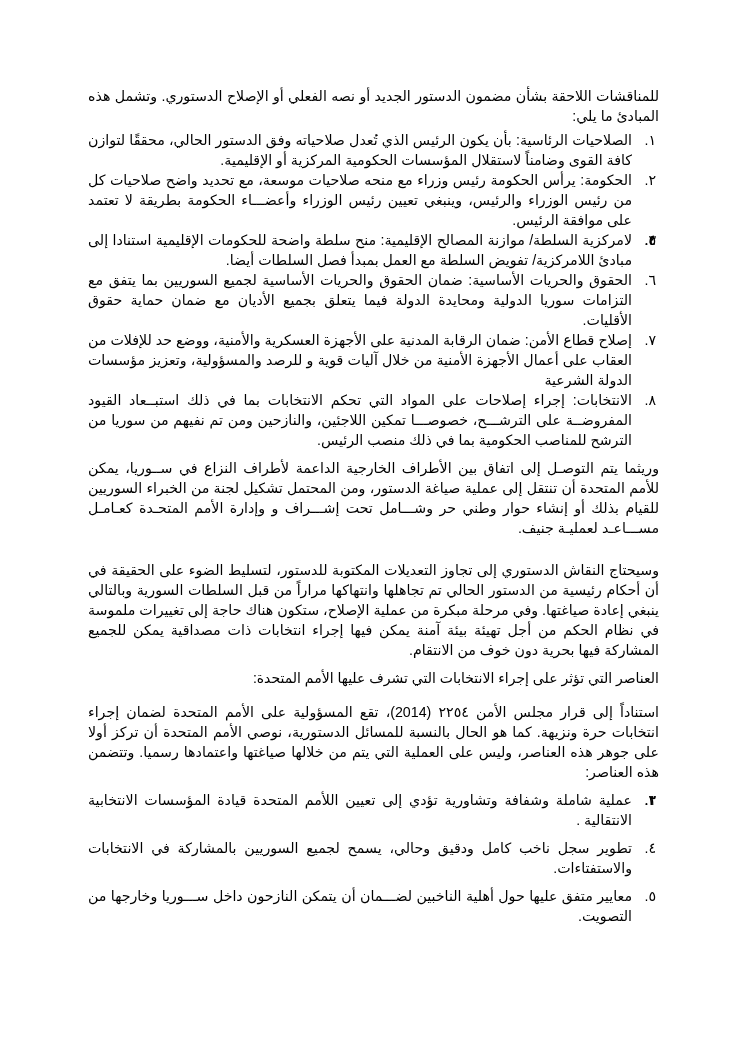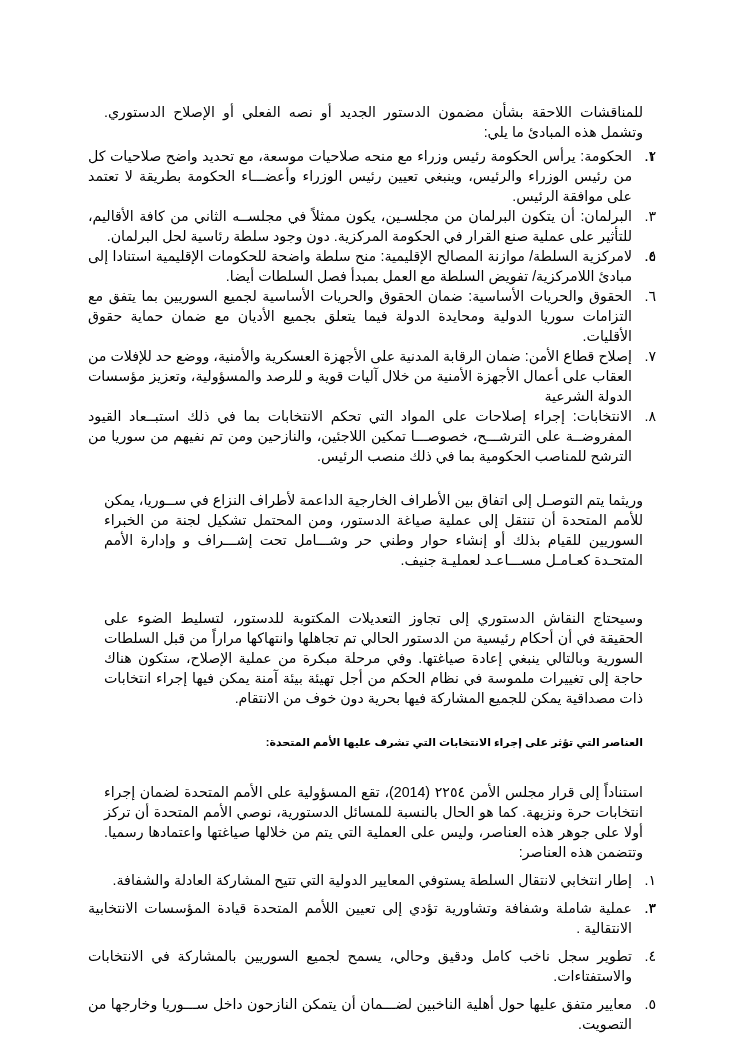--- a/index.html
+++ b/index.html
@@ -19,21 +19,21 @@
       position: absolute;
       left: 88px;
       right: 88px;
       top: 86px;
       direction: rtl;
       text-align: justify;
       font-size: 14.2px;
       line-height: 20px;
     }
     p {
-      margin: 16px;
+      margin: 0;
     }
     .para {
       margin-bottom: 0;
     }
     .gap-s { height: 8px; }
     .gap-m { height: 22px; }
     .gap-l { height: 14px; }
     ol.list {
       list-style: none;
       margin: 4px 0 0 0;
@@ -64,35 +64,35 @@
       text-align: justify;
     }
     ol.list2 li .num {
       position: absolute;
       right: 3px;
       top: 0;
       width: 22px;
       text-align: right;
     }
     .heading {
-      font-weight: bold;
-      font-size: 11px;
+      font-weight: normal;
+      font-size: 14px;
     }
   </style>
 </head>
 <body>
 
 <div class="page">
 
   <p class="para">للمناقشات اللاحقة بشأن مضمون الدستور الجديد أو نصه الفعلي أو الإصلاح الدستوري. وتشمل هذه المبادئ ما يلي:</p>
 
   <ol class="list">
-    <li><span class="num">١.</span></li>
+    <li><span class="num">١.</span><span>الصلاحيات الرئاسية: بأن يكون الرئيس الذي تُعدل صلاحياته وفق الدستور الحالي، محققًا لتوازن كافة القوى وضامناً لاستقلال المؤسسات الحكومية المركزية أو الإقليمية.</span></li>
     <li><span class="num">٢.</span><span>الحكومة: يرأس الحكومة رئيس وزراء مع منحه صلاحيات موسعة، مع تحديد واضح صلاحيات كل من رئيس الوزراء والرئيس، وينبغي تعيين رئيس الوزراء وأعضـــاء الحكومة بطريقة لا تعتمد على موافقة الرئيس.</span></li>
-    <li><span class="num">٣.</span><span>البرلمان: أن يتكون البرلمان من مجلسـين، يكون ممثلاً في مجلســه الثاني من كافة الأقاليم، للتأثير على عملية صنع القرار في الحكومة المركزية. دون وجود سلطة رئاسية لحل البرلمان.</span></li>
+    <li><span class="num">٣.</span></li>
     <li><span class="num">٤.</span></li>
     <li><span class="num">٥.</span><span>لامركزية السلطة/ موازنة المصالح الإقليمية: منح سلطة واضحة للحكومات الإقليمية استنادا إلى مبادئ اللامركزية/ تفويض السلطة مع العمل بمبدأ فصل السلطات أيضا.</span></li>
     <li><span class="num">٦.</span><span>الحقوق والحريات الأساسية: ضمان الحقوق والحريات الأساسية لجميع السوريين بما يتفق مع التزامات سوريا الدولية ومحايدة الدولة فيما يتعلق بجميع الأديان مع ضمان حماية حقوق الأقليات.</span></li>
     <li><span class="num">٧.</span><span>إصلاح قطاع الأمن: ضمان الرقابة المدنية على الأجهزة العسكرية والأمنية، ووضع حد للإفلات من العقاب على أعمال الأجهزة الأمنية من خلال آليات قوية و للرصد والمسؤولية، وتعزيز مؤسسات الدولة الشرعية</span></li>
     <li><span class="num">٨.</span><span>الانتخابات: إجراء إصلاحات على المواد التي تحكم الانتخابات بما في ذلك استبــعاد القيود المفروضــة على الترشـــح، خصوصـــا تمكين اللاجئين، والنازحين ومن تم نفيهم من سوريا من الترشح للمناصب الحكومية بما في ذلك منصب الرئيس.</span></li>
   </ol>
 
   <div class="gap-s"></div>
 
   <p class="para">وريثما يتم التوصـل إلى اتفاق بين الأطراف الخارجية الداعمة لأطراف النزاع في ســوريا، يمكن للأمم المتحدة أن تنتقل إلى عملية صياغة الدستور، ومن المحتمل تشكيل لجنة من الخبراء السوريين للقيام بذلك أو إنشاء حوار وطني حر وشـــامل تحت إشـــراف و وإدارة الأمم المتحـدة كعـامـل مســـاعـد لعمليـة جنيف.</p>
@@ -103,20 +103,20 @@
 
   <div class="gap-s"></div>
 
   <p class="para heading">العناصر التي تؤثر على إجراء الانتخابات التي تشرف عليها الأمم المتحدة:</p>
 
   <div class="gap-l"></div>
 
   <p class="para">استناداً إلى قرار مجلس الأمن ٢٢٥٤ (2014)، تقع المسؤولية على الأمم المتحدة لضمان إجراء انتخابات حرة ونزيهة. كما هو الحال بالنسبة للمسائل الدستورية، نوصي الأمم المتحدة أن تركز أولا على جوهر هذه العناصر، وليس على العملية التي يتم من خلالها صياغتها واعتمادها رسميا. وتتضمن هذه العناصر:</p>
 
   <ol class="list2">
-    <li><span class="num">١.</span><span>إطار انتخابي لانتقال السلطة يستوفي المعايير الدولية التي تتيح المشاركة العادلة والشفافة.</span></li>
+    <li><span class="num">١.</span></li>
     <li><span class="num">٢.</span></li>
     <li><span class="num">٣.</span><span>عملية شاملة وشفافة وتشاورية تؤدي إلى تعيين اللأمم المتحدة قيادة المؤسسات الانتخابية الانتقالية .</span></li>
     <li><span class="num">٤.</span><span>تطوير سجل ناخب كامل ودقيق وحالي، يسمح لجميع السوريين بالمشاركة في الانتخابات والاستفتاءات.</span></li>
     <li><span class="num">٥.</span><span>معايير متفق عليها حول أهلية الناخبين لضـــمان أن يتمكن النازحون داخل ســـوريا وخارجها من التصويت.</span></li>
   </ol>
 
 </div>
 
 </body></html>

